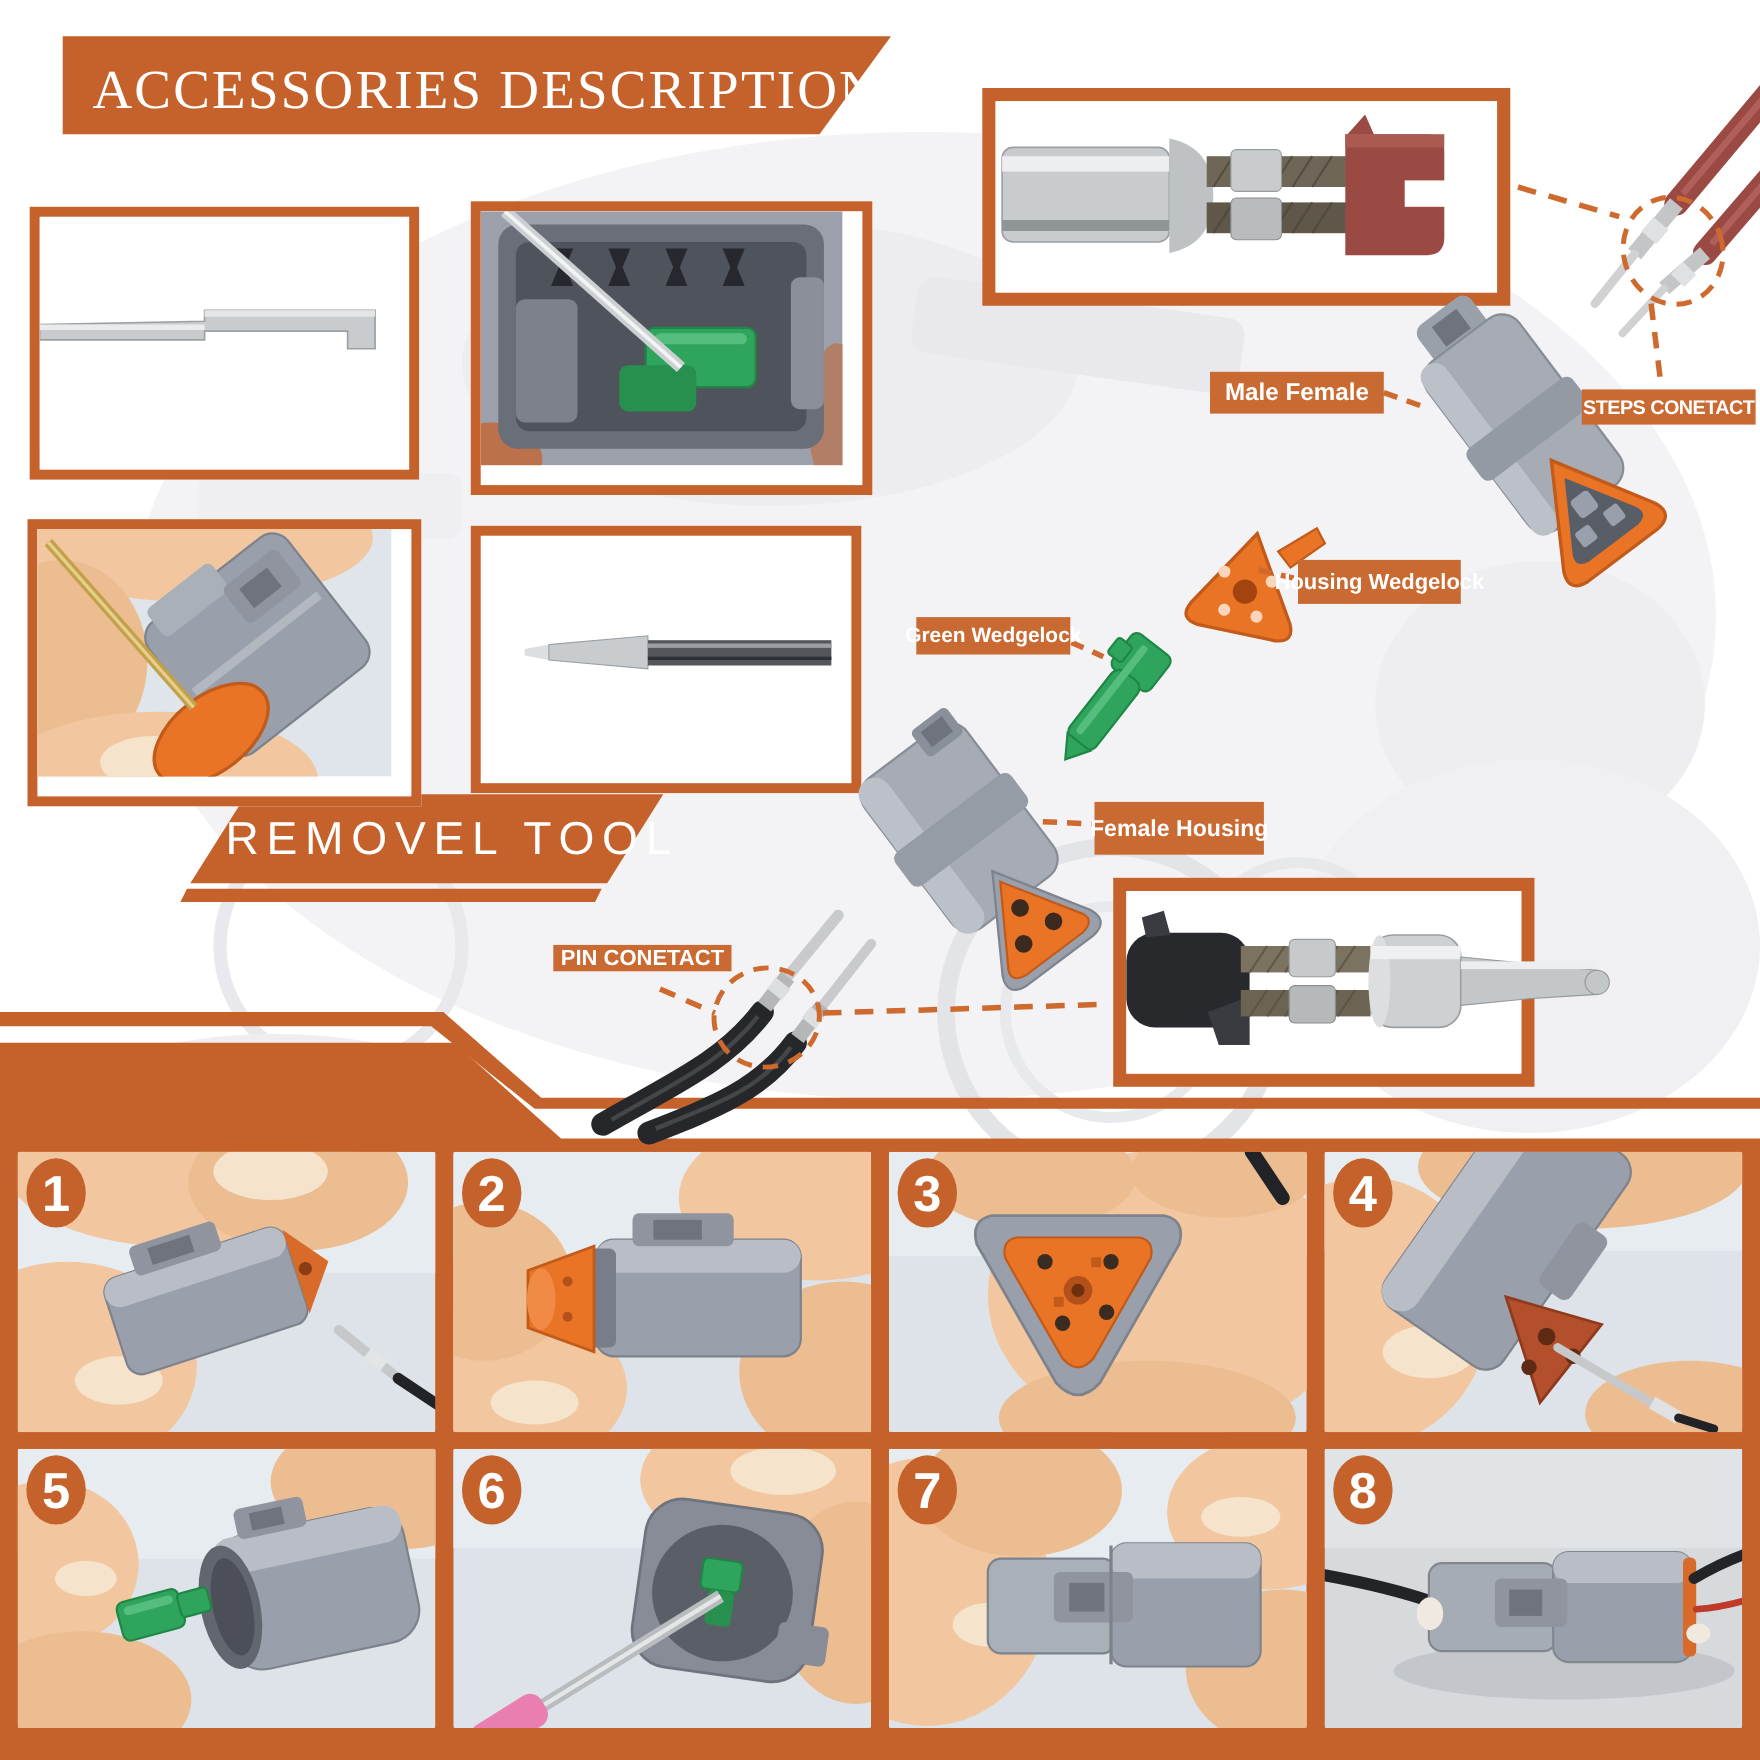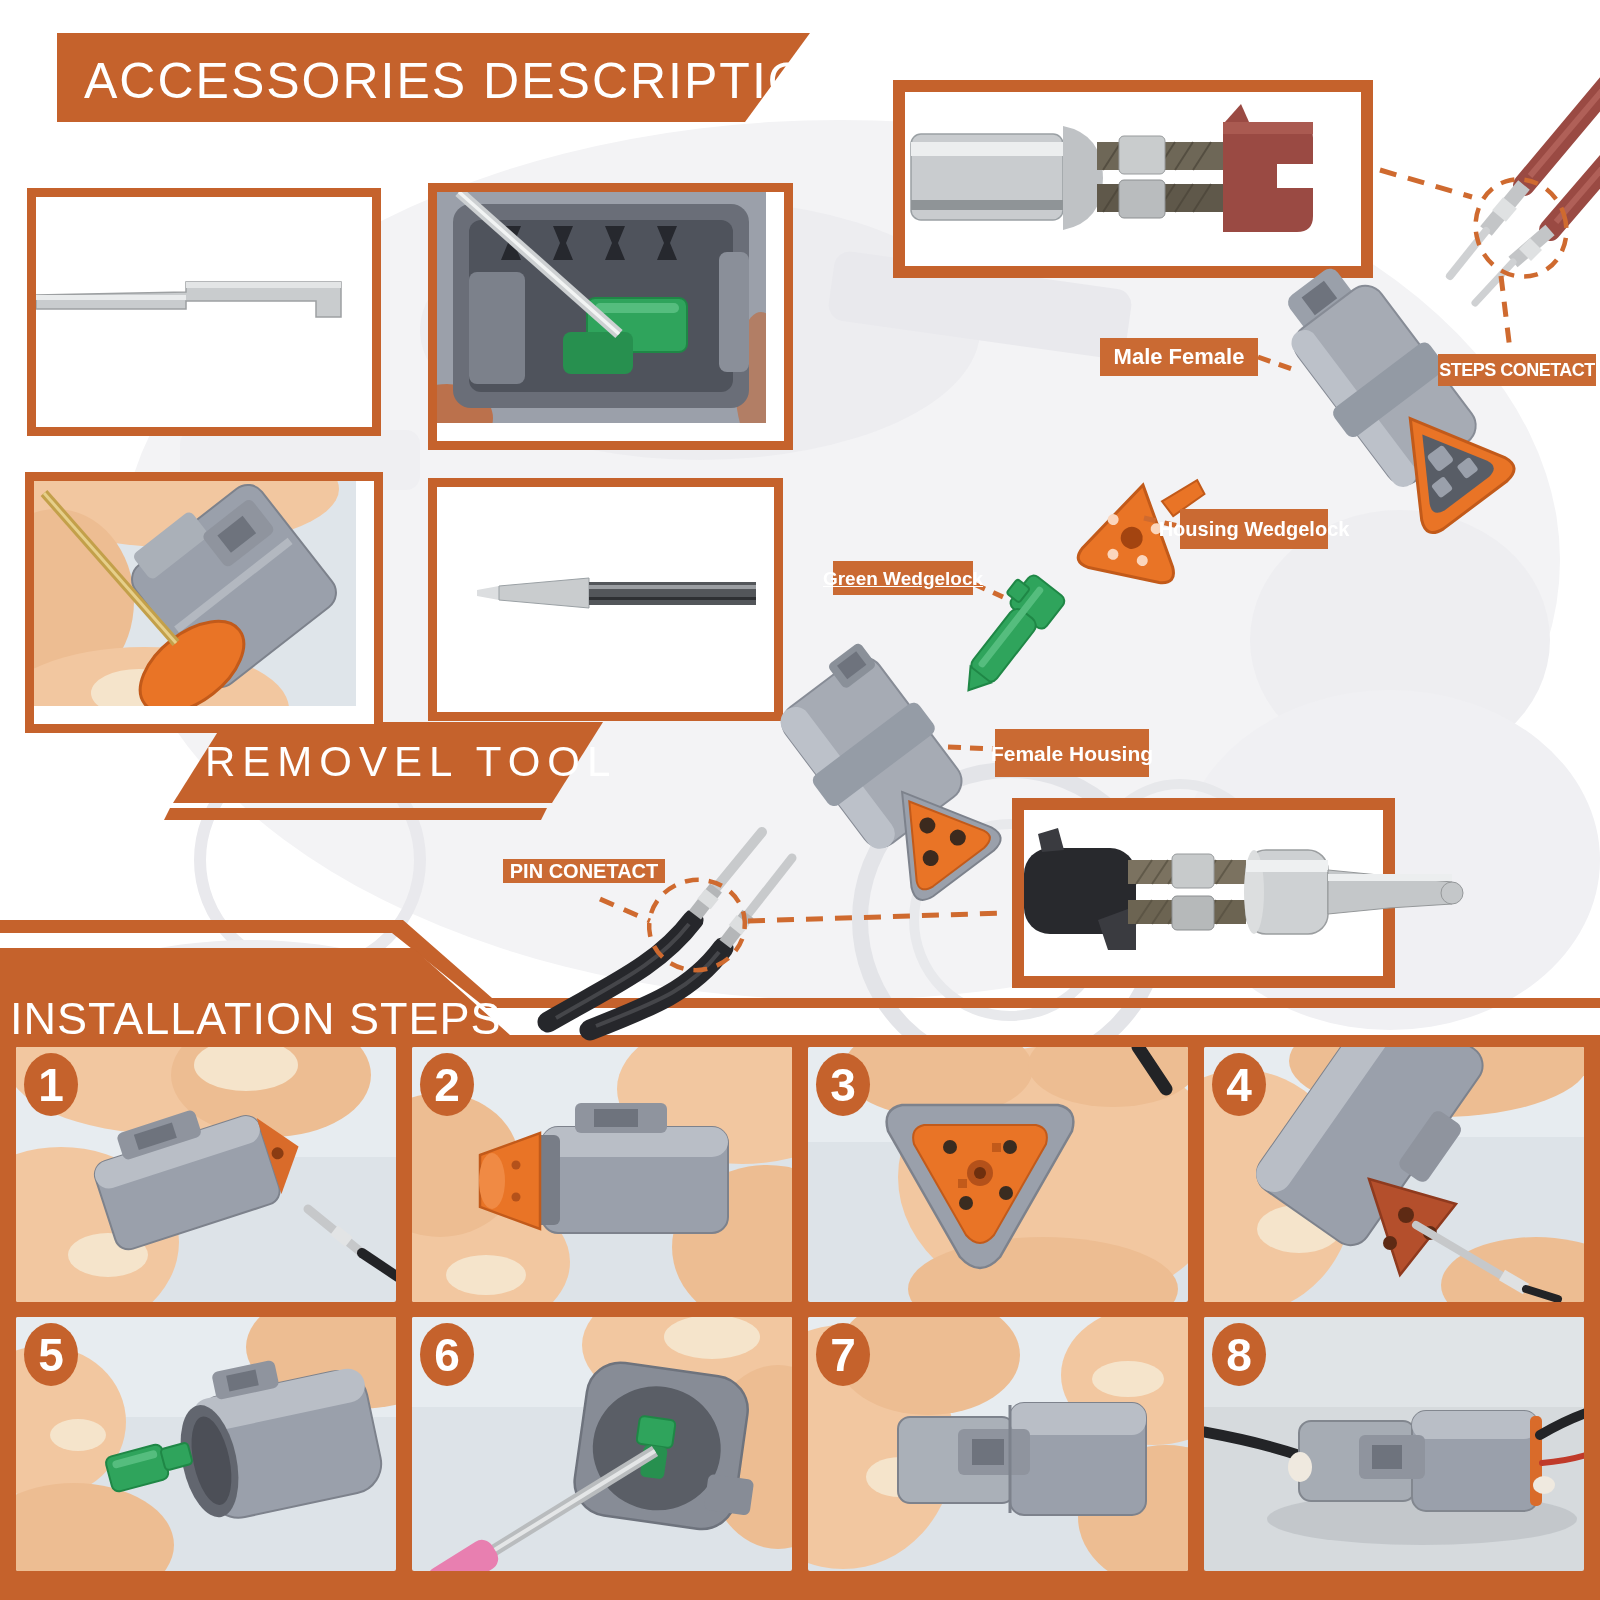--- a/index.html
+++ b/index.html
@@ -2,21 +2,21 @@
 <html><head>
 <meta charset="utf-8">
 <style>
   html,body{margin:0;padding:0;background:#fff;}
   .canvas{position:relative;width:1600px;height:1600px;background:#fff;overflow:hidden;
           font-family:"Liberation Sans",sans-serif;}
   .abs{position:absolute;}
   svg{display:block;}
   
   .banner-text{color:#fff;font-weight:400;white-space:nowrap;}
-  .hdr{font-size:50px;letter-spacing:2px;}
+  .hdr{font-size:50px;letter-spacing:2px;font-family:Liberation Serif, serif;}
   .rmv{font-size:42px;letter-spacing:7px;}
   .inst{font-size:45px;letter-spacing:1px;}
   
   .plabel{background:#ca6a33;color:#fff;font-weight:bold;display:flex;align-items:center;
           justify-content:center;white-space:nowrap;line-height:1;}
   
   .dbox{border:9px solid #c5622c;background:#fff;overflow:hidden;}
   
   .callout{border:12px solid #c5622c;background:#fff;}
   
@@ -51,21 +51,20 @@
     <polygon points="224,722 603,722 552,803 173,803" fill="#c5622c"></polygon>
     <polygon points="170,808 547,808 541,820 164,820" fill="#c5622c"></polygon>
 
     <polygon points="0,920 403,920 492,998 1600,998 1600,1008 486,1008 392,933 0,933" fill="#c5622c"></polygon>
 
     <polygon points="0,948 413,948 510,1035 1600,1035 1600,1600 0,1600" fill="#c5622c"></polygon>
   </svg>
 
   <div class="abs banner-text hdr" style="left:84px;top:52px;">ACCESSORIES DESCRIPTION</div>
   <div class="abs banner-text rmv" style="left:205px;top:738px;width:370px;text-align:center;">REMOVEL TOOL</div>
-  <div class="abs banner-text inst" style="left:10px;top:993px;">INSTALLATION STEPS</div>
 
   <div class="abs dbox" style="left:27px;top:188px;width:336px;height:230px;">
     <svg width="318" height="212" viewBox="0 0 318 212">
       <rect width="318" height="212" fill="#ffffff"></rect>
       <polygon points="0,98 150,95 150,85 305,85 305,120 280,120 280,104 150,104 150,112 0,112" fill="#c9ccce" stroke="#9da0a2" stroke-width="1.5"></polygon>
       <rect x="0" y="98" width="150" height="5" fill="#e9ebec"></rect>
       <rect x="150" y="85" width="155" height="6" fill="#e3e5e6"></rect>
     </svg>
   </div>
 
@@ -270,21 +269,21 @@
 
     <line x1="1258" y1="357" x2="1292" y2="369" stroke="#cf6a2f" stroke-width="5" stroke-dasharray="13 9"></line>
     <line x1="1144" y1="518" x2="1178" y2="526" stroke="#cf6a2f" stroke-width="5" stroke-dasharray="12 9"></line>
     <line x1="974" y1="584" x2="1003" y2="597" stroke="#cf6a2f" stroke-width="5" stroke-dasharray="12 9"></line>
     <line x1="948" y1="747" x2="993" y2="749" stroke="#cf6a2f" stroke-width="5" stroke-dasharray="13 9"></line>
   </svg>
 
   <div class="abs plabel" style="left:1100px;top:338px;width:158px;height:38px;font-size:22px;">Male Female</div>
   <div class="abs plabel" style="left:1438px;top:354px;width:158px;height:32px;font-size:18px;letter-spacing:-0.5px;">STEPS CONETACT</div>
   <div class="abs plabel" style="left:1180px;top:509px;width:148px;height:40px;font-size:20px;">Housing Wedgelock</div>
-  <div class="abs plabel" style="left:833px;top:561px;width:140px;height:34px;font-size:19px;text-decoration:underline;">Green Wedgelock</div>
+  <div class="abs plabel" style="left:833px;top:561px;width:140px;height:34px;font-size:19px;">Green Wedgelock</div>
   <div class="abs plabel" style="left:995px;top:729px;width:154px;height:48px;font-size:21px;">Female Housing</div>
   <div class="abs plabel" style="left:503px;top:859px;width:162px;height:24px;font-size:20px;">PIN CONETACT</div>
 
   <div class="abs photo" style="left:16px;top:1047px;width:380px;height:255px;">
     <svg width="380" height="255" viewBox="0 0 380 255">
       <rect width="380" height="255" fill="#dde3e8"></rect>
         <rect width="380" height="110" fill="#e7ecf0"></rect>
       <ellipse cx="150" cy="15" rx="160" ry="72" fill="#f2c7a0"></ellipse>
       <ellipse cx="255" cy="28" rx="100" ry="62" fill="#edbd92"></ellipse>
       <ellipse cx="230" cy="18" rx="52" ry="26" fill="#f5e4cb"></ellipse>

